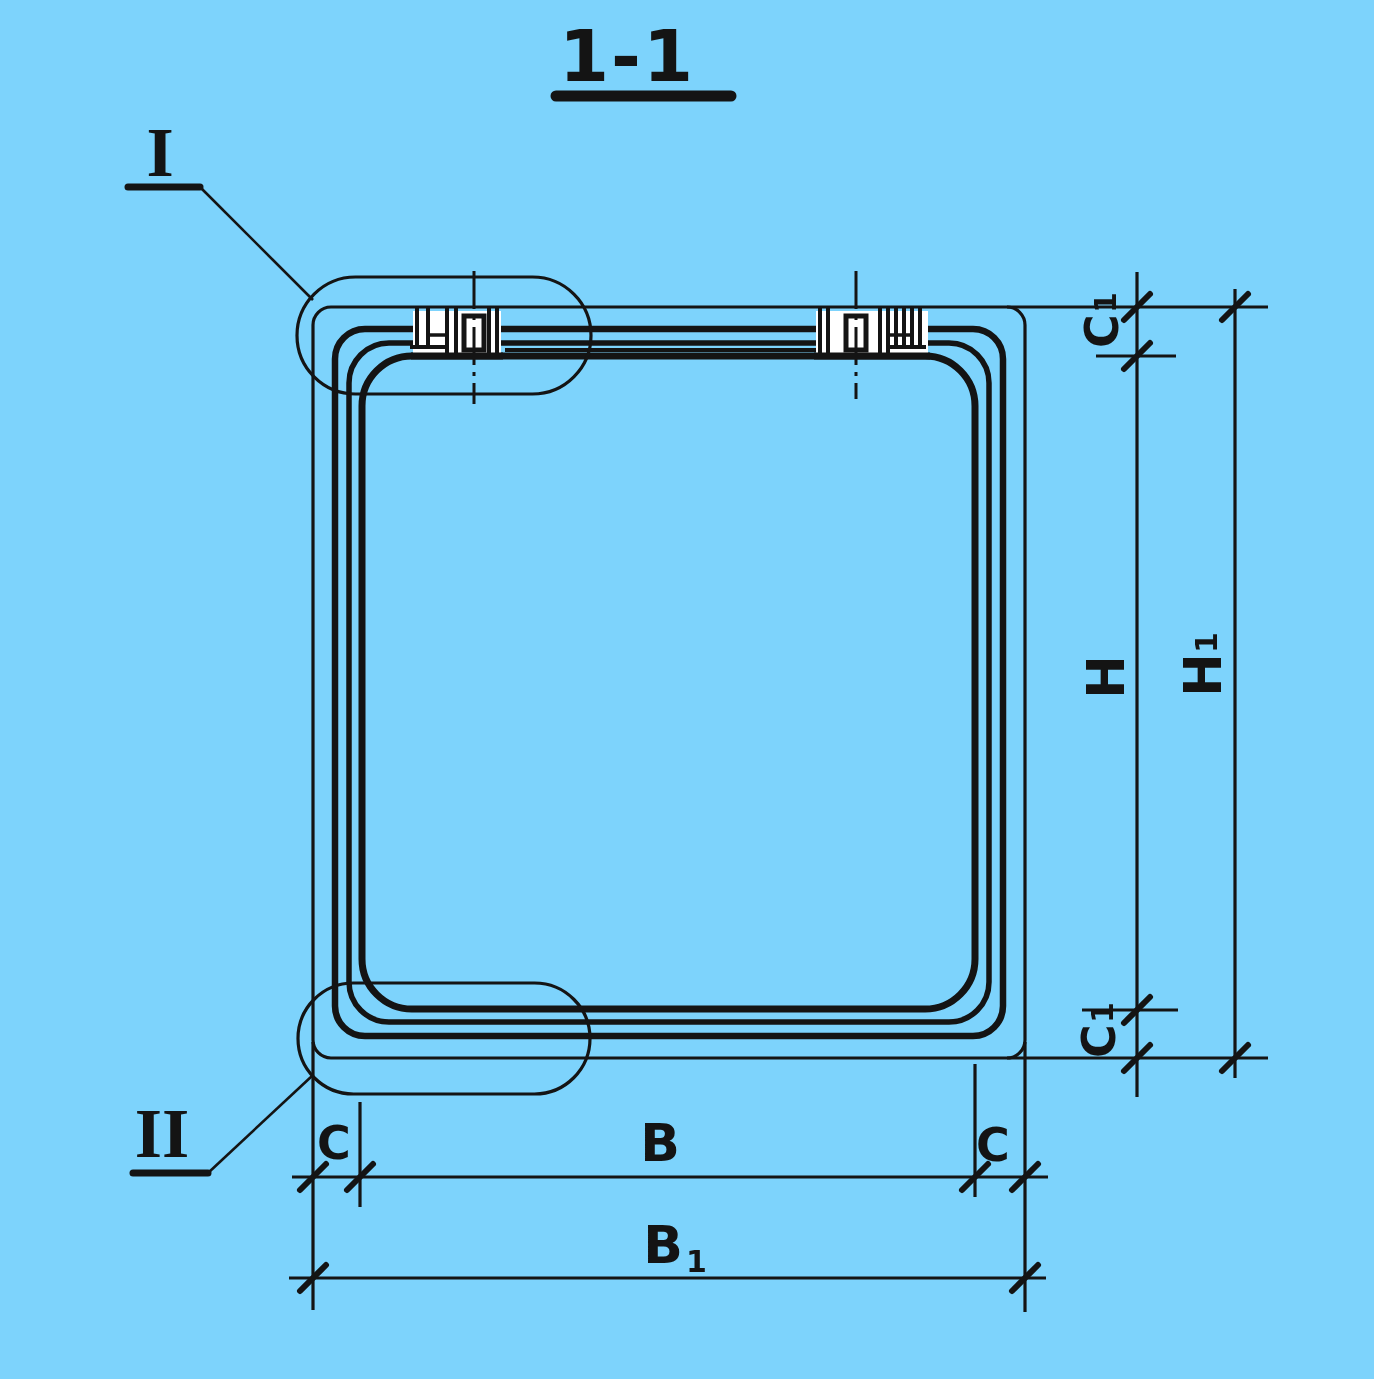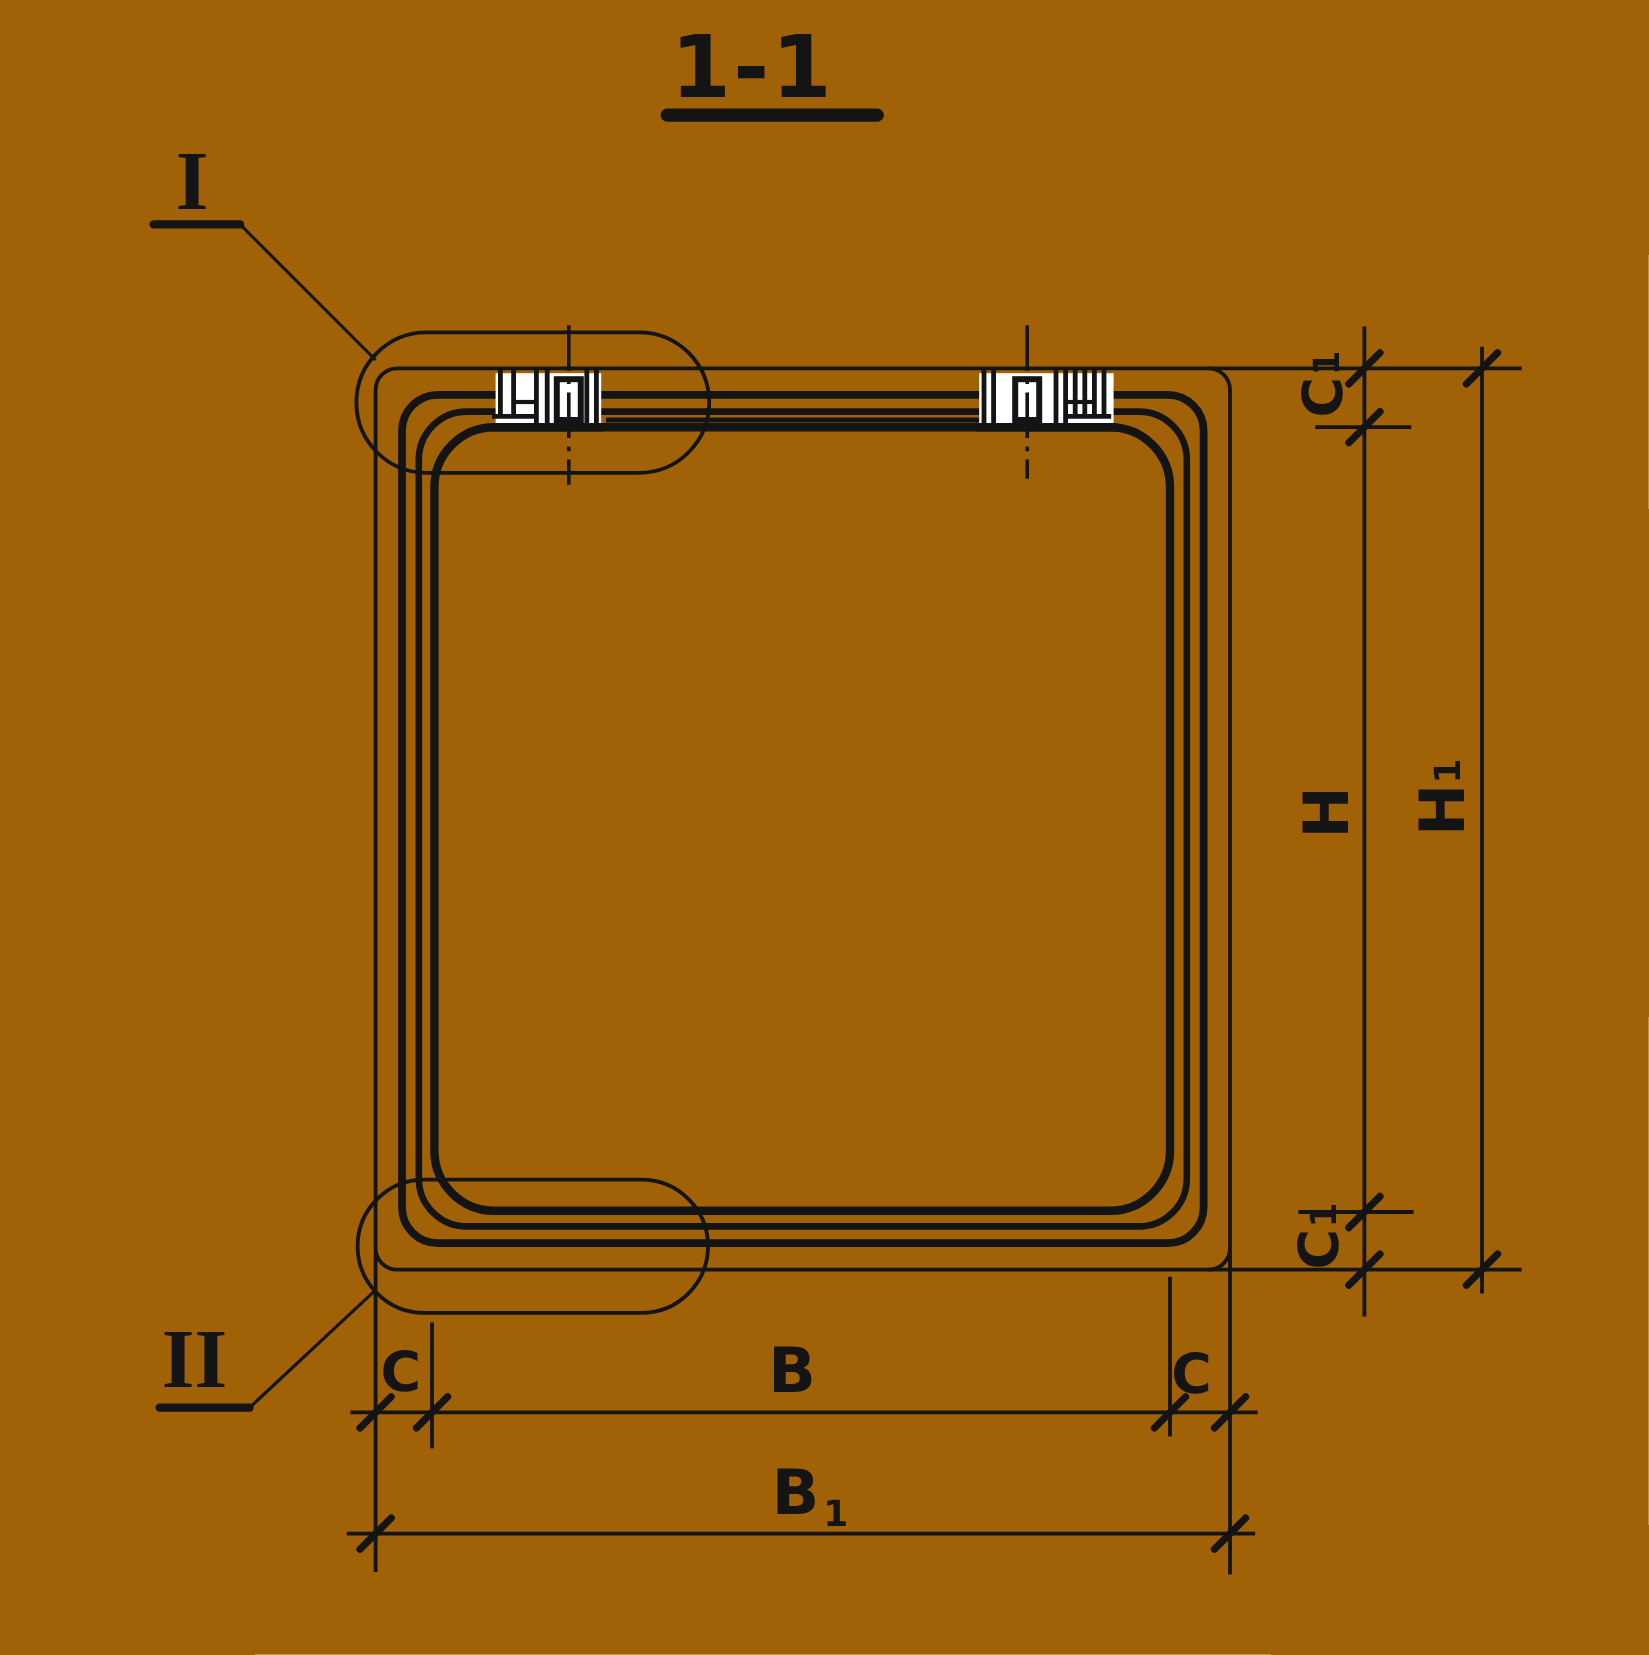--- a/index.html
+++ b/index.html
@@ -1,16 +1,16 @@
 <!DOCTYPE html>
 <html><head>
 <meta charset="utf-8">
 <style>
   html,body{margin:0;padding:0;background:#e8e8e8;}
-  .page{position:relative;width:1374px;height:1379px;background:#a16207;overflow:hidden;}
+  .page{position:relative;width:1374px;height:1379px;background:#7dd3fc;overflow:hidden;}
   svg{display:block;}
   .ink{stroke:#141414;fill:none;}
   .cap{stroke-linecap:round;stroke-linejoin:round;}
   .w-hair{stroke-width:3.2;}
   .w-thin{stroke-width:4;}
   .w-med{stroke-width:5.5;}
   .w-bold{stroke-width:7;}
   .w-tick{stroke-width:6;}
   .cover{fill:#ffffff;stroke:none;}
   .keyblock{fill:#ffffff;stroke:#141414;stroke-width:5;}

